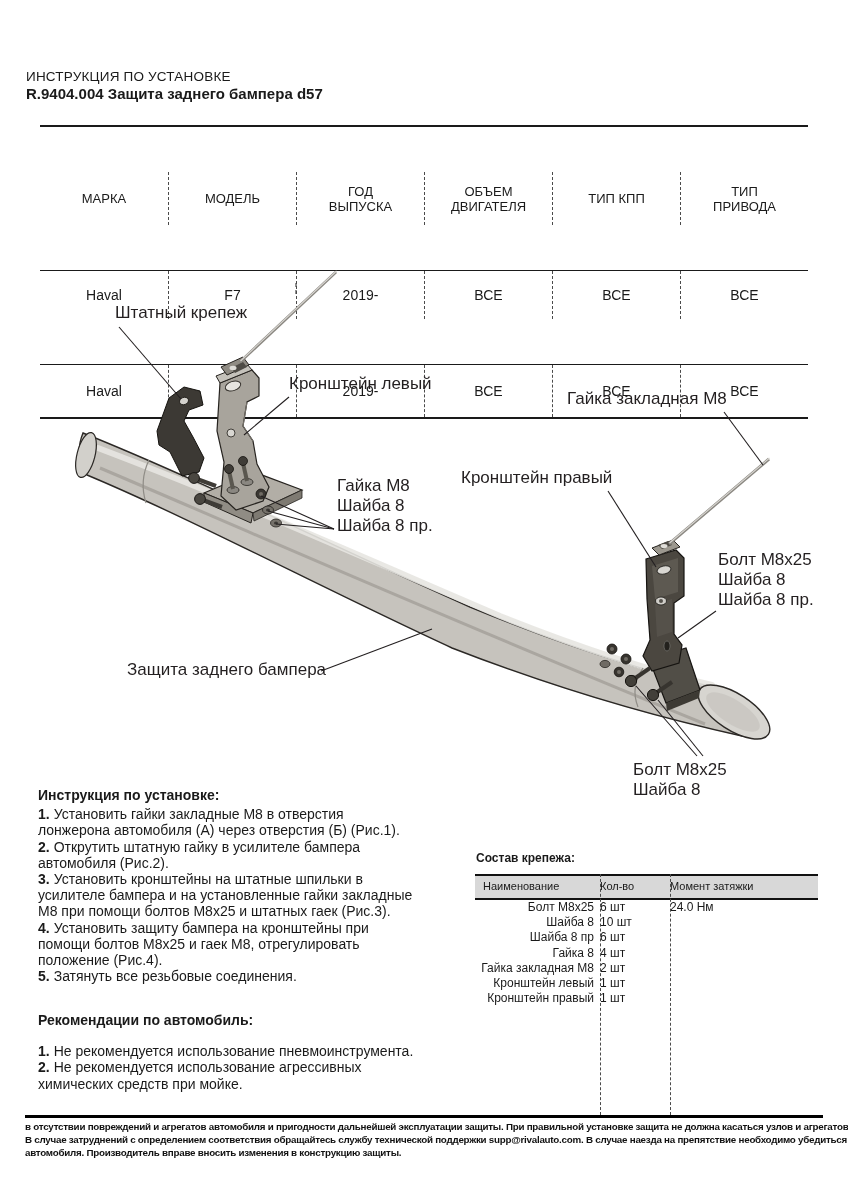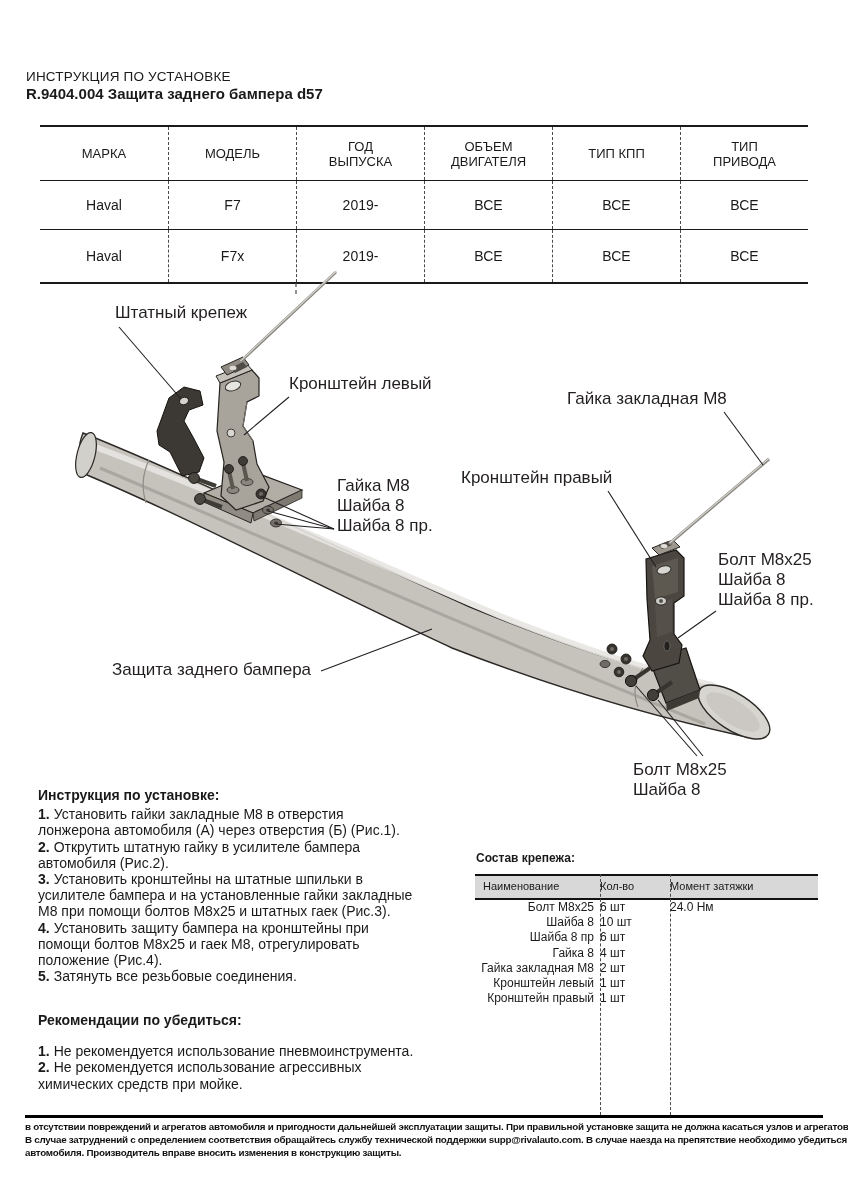--- a/index.html
+++ b/index.html
@@ -5,21 +5,21 @@
   html,body{margin:0;padding:0;background:#fff;}
   .page{position:relative;width:848px;height:1200px;background:#ffffff;overflow:hidden;
         font-family:"Liberation Sans",sans-serif;color:#1a1a1a;}
   
   .doc-header{position:absolute;left:26px;top:34px;line-height:17px;margin-top:34px;}
   .doc-title{font-size:13.5px;letter-spacing:.2px;}
   .doc-subtitle{font-size:15px;font-weight:bold;}
   
   .veh-table{position:absolute;left:40px;top:125px;width:768px;
              border-top:2px solid #1a1a1a;border-bottom:2px solid #1a1a1a;}
-  .veh-row{display:grid;grid-template-columns:repeat(6,128px);}
+  .veh-row{display:grid;grid-template-columns:repeat(6,128px);margin-top:45px;}
   .veh-row + .veh-row{border-top:1.6px solid #1a1a1a;}
   .veh-cell{display:flex;align-items:center;justify-content:center;text-align:center;
             font-size:14px;}
   .veh-row .veh-cell + .veh-cell{border-left:1px dashed #4a4a4a;}
   .veh-head .veh-cell{height:53px;font-size:13px;white-space:pre-line;line-height:15px;}
   .veh-body1 .veh-cell{height:48px;}
   .veh-body2 .veh-cell{height:52px;}
   
   .diagram-svg{position:absolute;left:0;top:0;width:848px;height:1200px;}
   .dlabel{position:absolute;font-size:17px;line-height:20px;color:#231f20;white-space:nowrap;}
@@ -200,21 +200,21 @@
   <div class="dlabel" style="left:337px;top:476px;">
     <div>Гайка М8</div>
     <div>Шайба 8</div>
     <div>Шайба 8 пр.</div>
   </div>
   <div class="dlabel" style="left:718px;top:550px;">
     <div>Болт М8х25</div>
     <div>Шайба 8</div>
     <div>Шайба 8 пр.</div>
   </div>
-  <div class="dlabel" style="left:112px;top:660px;">Защита заднего бампера</div>
+  <div class="dlabel" style="left:127px;top:660px;">Защита заднего бампера</div>
   <div class="dlabel" style="left:633px;top:760px;">
     <div>Болт М8х25</div>
     <div>Шайба 8</div>
   </div>
 
   <div class="instr">
     <div class="instr-title">Инструкция по установке:</div>
     <div class="step"><b>1.</b><span>Установить гайки закладные М8 в отверстия
 лонжерона автомобиля (А) через отверстия (Б) (Рис.1).</span></div>
     <div class="step"><b>2.</b><span>Открутить штатную гайку в усилителе бампера
@@ -222,21 +222,21 @@
     <div class="step"><b>3.</b><span>Установить кронштейны на штатные шпильки в
 усилителе бампера и на установленные гайки закладные
 М8 при помощи болтов М8х25 и штатных гаек (Рис.3).</span></div>
     <div class="step"><b>4.</b><span>Установить защиту бампера на кронштейны при
 помощи болтов М8х25 и гаек М8, отрегулировать
 положение (Рис.4).</span></div>
     <div class="step"><b>5.</b><span>Затянуть все резьбовые соединения.</span></div>
   </div>
 
   <div class="rec">
-    <div class="rec-title">Рекомендации по убедиться:</div>
+    <div class="rec-title">Рекомендации по автомобиль:</div>
     <div class="rec-items">
       <div class="step"><b>1.</b><span>Не рекомендуется использование пневмоинструмента.</span></div>
       <div class="step"><b>2.</b><span>Не рекомендуется использование агрессивных
 химических средств при мойке.</span></div>
     </div>
   </div>
 
   <div class="hw-title">Состав крепежа:</div>
   <div class="hw-table">
     <div class="hw-row hw-head">

